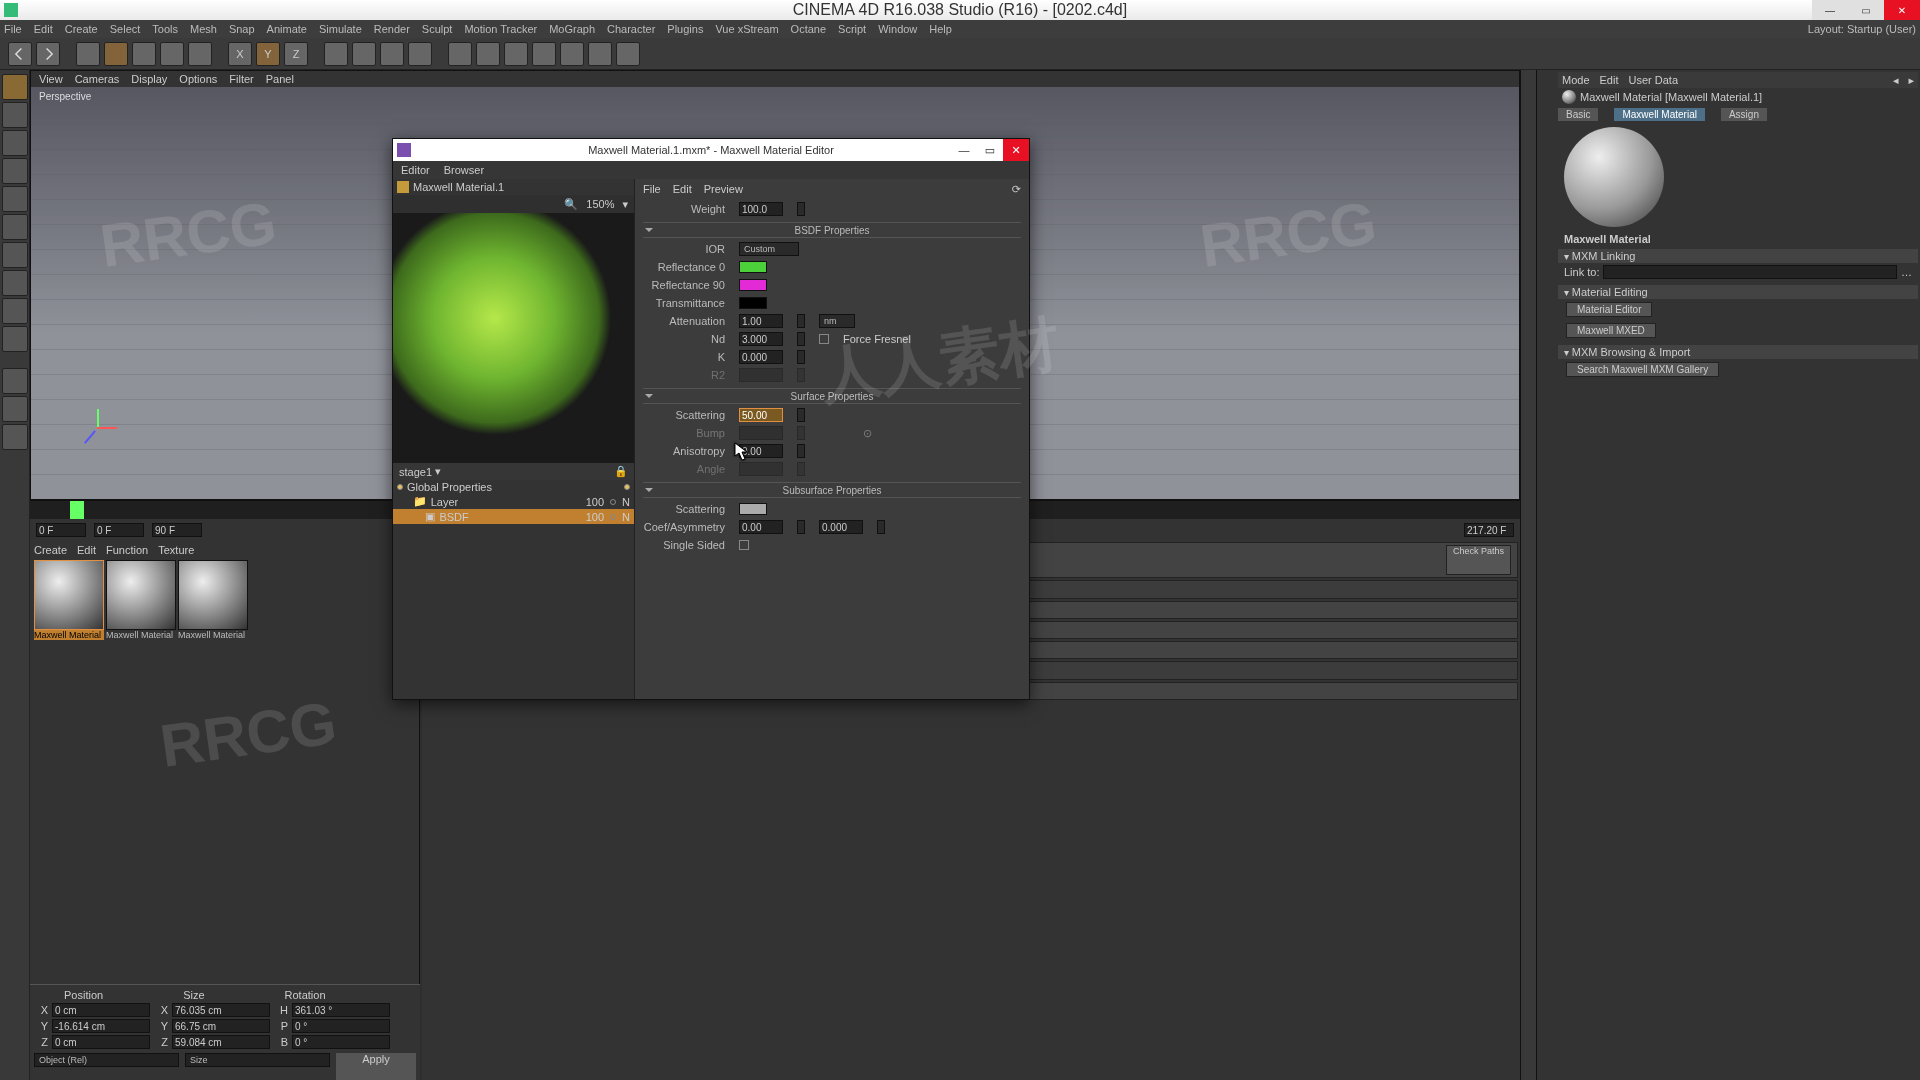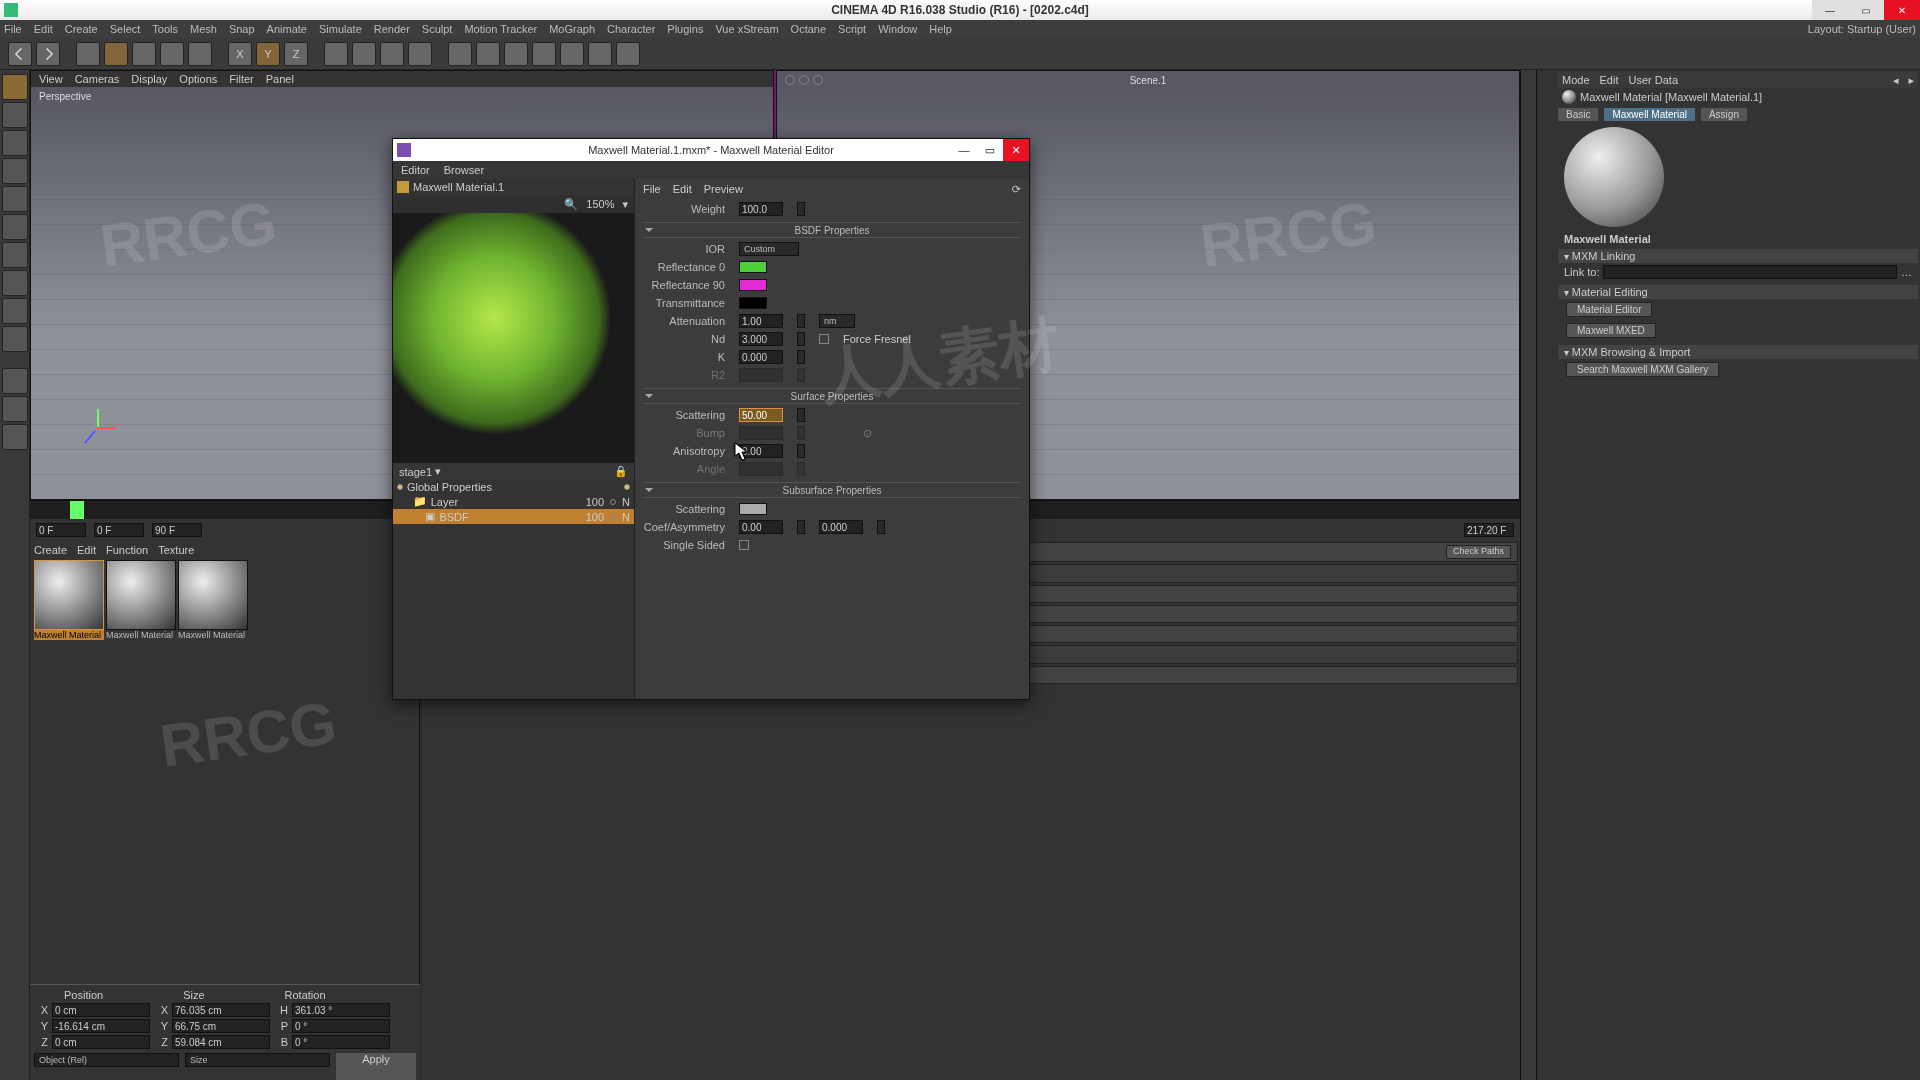--- a/index.html
+++ b/index.html
@@ -1,20 +1,20 @@
 <!DOCTYPE html>
 <html><head>
 <meta charset="utf-8">
 <style>
 * { margin: 0; padding: 0; box-sizing: border-box; font-family: Tahoma, Arial, sans-serif; font-size: 11px; color: #ccc; user-select: none; }
 html, body { width: 1920px; height: 1080px; background: #3b3b3b; overflow: hidden; }
 
 
 .titlebar { height: 20px; background: linear-gradient(#fff,#eaeaea); display: flex; align-items: center; position: relative; }
-.titlebar .title { position: absolute; left: 50%; transform: translateX(-50%); color: #333; font-size: 12px; font-weight: bold; }
+.titlebar .title { position: absolute; left: 50%; transform: translateX(-50%); color: #333; font-size: 16px; }
 .titlebar .sys { position: absolute; left: 4px; display: flex; gap: 4px; }
 .titlebar .sys span { width:14px; height:14px; display:inline-block; }
 .winbtns { position: absolute; right: 0; display: flex; }
 .winbtns div { width: 36px; height: 20px; display:flex; align-items:center; justify-content:center; font-size:10px; color:#333;}
 .winbtns .min { background:#e0e0e0; }
 .winbtns .max { background:#e0e0e0; }
 .winbtns .close { background:#e81123; color:#fff; }
 
 
 .menubar { height: 18px; background: #3d3d3d; display:flex; align-items:center; padding: 0 4px; gap: 12px; }
@@ -72,30 +72,30 @@
 .coord-row input{width:98px;height:14px;background:#222;border:1px solid #111;color:#ccc;font-size:10px;padding:0 2px;}
 .coord-foot{display:flex;gap:6px;margin-top:4px;}
 .coord-foot .dd{flex:1;height:14px;background:#222;border:1px solid #111;font-size:9px;color:#bbb;display:flex;align-items:center;padding:0 4px;}
 .coord-foot .apply{width:80px;height:28px;background:#555;text-align:center;}
 
 .render-opts{flex:1;background:#333;}
 .ro-strip{background:#434343;border:1px solid #222;margin:2px;padding:2px 6px;font-size:10px;display:flex;align-items:center;gap:10px;}
 .ro-strip .hdr{color:#ddd;}
 .ro-strip .chk{width:10px;height:10px;border:1px solid #888;display:inline-block;}
 .ro-strip input{width:40px;height:12px;background:#222;border:1px solid #111;color:#ccc;font-size:9px;}
-.ro-btn{background:#555;padding:0 6px;height:14px;font-size:9px;border:1px solid #222;}
+.ro-btn{background:#555;padding:0 6px;height:30px;font-size:9px;border:1px solid #222;}
 
 
 .rcol{width:400px;background:#333;border-left:1px solid #111;display:flex;}
 .rcol .vtabs{width:16px;background:#393939;border-right:1px solid #111;}
 .rcol .body{flex:1;padding:2px;margin-left:19px;}
 .rcol .abar{height:16px;background:#3a3a3a;display:flex;gap:10px;align-items:center;padding:0 4px;font-size:10px;}
 .rcol .matline{background:#333;padding:2px 4px;display:flex;align-items:center;gap:4px;}
 .rcol .sphere{width:14px;height:14px;border-radius:50%;background:radial-gradient(circle at 35% 30%,#eee,#888 55%,#222);}
-.rcol .tabrow{display:flex;gap:6px;margin-top:2px;}
+.rcol .tabrow{display:flex;gap:16px;margin-top:2px;}
 .rcol .tabrow div{padding:1px 8px;background:#555;font-size:10px;}
 .rcol .tabrow .act{background:#4d7088;color:#fff;}
 .rcol .big-sphere{width:100px;height:100px;margin:6px;border-radius:50%;background:radial-gradient(circle at 35% 30%,#eee,#999 55%,#333);}
 .rcol .row{display:flex;align-items:center;gap:4px;padding:2px 6px;font-size:10px;}
 .rcol .row input{flex:1;height:14px;background:#222;border:1px solid #111;color:#ccc;font-size:9px;padding:0 4px;}
 .rcol .sect{background:#434343;padding:1px 6px;font-size:10px;margin-top:4px;}
 .rcol .btn{display:inline-block;background:#555;padding:1px 10px;margin:3px 8px;font-size:10px;border:1px solid #222;}
 
 
 .mme{position:absolute;left:392px;top:138px;width:638px;height:562px;background:#424242;border:1px solid #111;box-shadow:0 4px 16px rgba(0,0,0,.6);display:flex;flex-direction:column;}
@@ -253,29 +253,20 @@
         </div>
         <div class="vp-surf"></div>
         <div class="vtitle">Perspective</div>
         <div class="axis">
             <div class="y"></div>
             <div class="x"></div>
             <div class="z"></div>
           </div>
       </div>
 
-      <div class="vp">
-        <div class="r-controls">
-            <span></span>
-            <span></span>
-            <span></span>
-          </div>
-        <div class="r-title">Scene.1</div>
-        <div class="vp-surf"></div>
-      </div>
     </div>
 
     <div class="timeline">
       <div class="tl-ruler">
           <div class="marker"></div>
         </div>
       <div class="tl-ctrl">
         <input value="0 F" style="">
         <input value="0 F" style="">
         <input value="90 F" style="">

